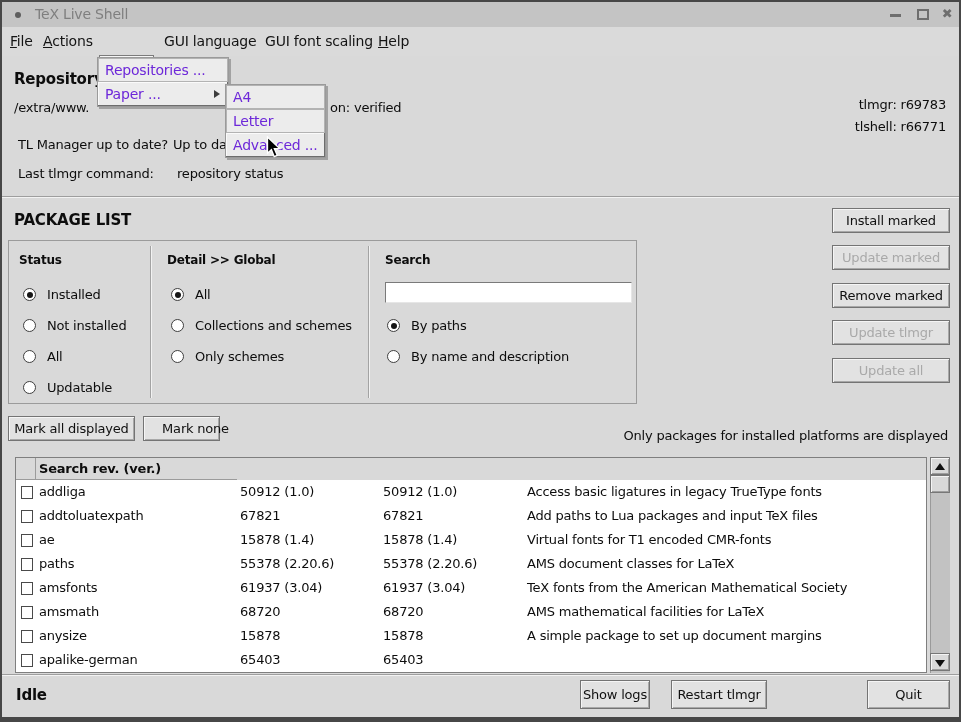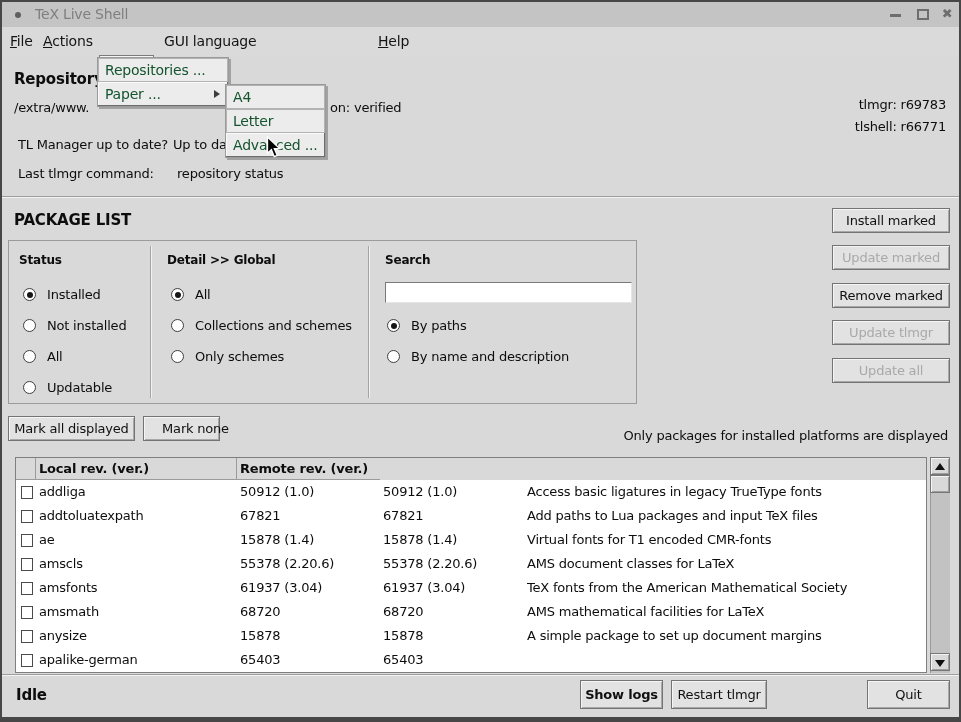--- a/index.html
+++ b/index.html
@@ -19,21 +19,21 @@
   .ctrl-min { position:absolute; left:888px; top:12px; width:11px; height:3px; background:#6e6e6e; }
   .ctrl-max { position:absolute; left:915px; top:7px; width:8px; height:7px; border:2px solid #6e6e6e; background:transparent; }
   .ctrl-close { position:absolute; left:938px; top:4px; width:14px; height:16px; color:#6e6e6e; font-size:13px; font-weight:bold; line-height:16px; text-align:center; }
   
   .menubar { position:absolute; left:2px; top:27px; right:2px; height:29px; background:#dadada; }
   .mb-item { position:absolute; top:0; height:29px; line-height:29px; font-size:14px; color:#141414; white-space:nowrap; }
   .mb-item.active { background:#ececec; border:1px solid #7b7b7b; box-shadow: inset 1px 1px 0 #f6f6f6; line-height:27px;margin-top:28px; }
   .ul { text-decoration:underline; }
   
   .tk-menu { position:absolute; background:#ececec; border:1px solid #9a9a9a; box-shadow:2px 2px 0 rgba(60,60,60,.35); z-index:5; }
-  .tk-menu-item { position:relative; height:24px; line-height:24px; font-size:14px; color:#14532d; padding-left:7px; white-space:nowrap;
+  .tk-menu-item { position:relative; height:24px; line-height:24px; font-size:14px; color:#6d28d9; padding-left:7px; white-space:nowrap;
     box-shadow: inset 0 0 0 1px #b3b3b3; background:#ececec; }
   .tk-menu-item.active { box-shadow: inset -1px -1px 0 #6d6d6d, inset 1px 1px 0 #fafafa, inset 0 0 0 1px #b3b3b3; }
   .cascade-arrow { position:absolute; right:8px; top:8px; width:0; height:0;
     border-left:6px solid #3c3c3c; border-top:4px solid transparent; border-bottom:4px solid transparent; }
   
   .t13 { font-size:13px; white-space:nowrap; }
   .bold15 { font-size:15px; font-weight:bold; white-space:nowrap; }
   .rt { text-align:right; }
   .groove { position:absolute; left:2px; right:2px; height:0; border-top:1px solid #9e9e9e; border-bottom:1px solid #f3f3f3; }
   
@@ -83,20 +83,21 @@
     <div class="ctrl-min"></div>
     <div class="ctrl-max"></div>
     <div class="ctrl-close">✖</div>
   </div>
 
   <div class="menubar" id="menubar">
       <div class="mb-item" style="left: 8px;"><span class="ul">F</span>ile</div>
       <div class="mb-item" style="left: 41px;"><span class="ul">A</span>ctions</div>
       <div class="mb-item active" style="left: 97px; width: 55px; text-align: center; box-sizing: border-box;"><span class="ul">O</span>ptions</div>
       <div class="mb-item" style="left: 162px;">GUI language</div>
+      <div class="mb-item" style="left: 263px;">GUI font scaling</div>
       <div class="mb-item" style="left: 376px;"><span class="ul">H</span>elp</div>
     </div>
 
   <div class="abs bold15" style="left:14px; top:70px;">Repository</div>
   <div class="abs t13 rt" style="right:15px; top:97px;">tlmgr: r69783</div>
   <div class="abs t13 rt" style="right:15px; top:119px;">tlshell: r66771</div>
   <div class="abs t13" style="left:14px; top:100px;">/extra/www.</div>
   <div class="abs t13" style="left:330px; top:100px;">on: verified</div>
   <div class="abs t13" style="left:18px; top:137px;">TL Manager up to date?</div>
   <div class="abs t13" style="left:173px; top:137px;">Up to date</div>
@@ -172,22 +173,21 @@
       </div>
   </div>
 
   <div class="btn" style="left:8px; top:416px; width:127px; height:25px;">Mark all displayed</div>
   <div class="btn" style="left:143px; top:416px; width:77px; height:25px;padding-left:28px;">Mark none</div>
   <div class="abs t13 rt" style="right:13px; top:428px;">Only packages for installed platforms are displayed</div>
 
   <div class="tbl">
     <div class="tbl-header" id="tbl-header">
         <div class="th"></div>
-        <div class="th">Local rev. (ver.)</div>
-        <div class="th">Remote rev. (ver.)</div>
+        <div class="th">Search rev. (ver.)</div>
       </div>
     <div id="tbl-body">
         <div class="trow">
           <div class="td cb-cell">
             <div class="cbx"></div>
           </div>
           <div class="td">addliga</div>
           <div class="td">50912 (1.0)</div>
           <div class="td">50912 (1.0)</div>
           <div class="td">Access basic ligatures in legacy TrueType fonts</div>
@@ -207,21 +207,21 @@
           </div>
           <div class="td">ae</div>
           <div class="td">15878 (1.4)</div>
           <div class="td">15878 (1.4)</div>
           <div class="td">Virtual fonts for T1 encoded CMR-fonts</div>
         </div>
         <div class="trow">
           <div class="td cb-cell">
             <div class="cbx"></div>
           </div>
-          <div class="td">amscls</div>
+          <div class="td">paths</div>
           <div class="td">55378 (2.20.6)</div>
           <div class="td">55378 (2.20.6)</div>
           <div class="td">AMS document classes for LaTeX</div>
         </div>
         <div class="trow">
           <div class="td cb-cell">
             <div class="cbx"></div>
           </div>
           <div class="td">amsfonts</div>
           <div class="td">61937 (3.04)</div>
@@ -264,21 +264,21 @@
     <div class="sb-btn" style="top:18px;"></div>
     <div class="sb-btn" style="top:196px;">
         <div class="tri-down"></div>
       </div>
   </div>
 
   <div class="groove" style="top:674px;"></div>
 
   <div class="abs bold15" style="left:16px; top:686px;">Idle</div>
   <div id="statusbar-buttons">
-      <div class="btn" style="left: 580px; width: 83px; top: 680px; height: 29px; font-weight: bold;">Show logs</div>
+      <div class="btn" style="left: 580px; width: 70px; top: 680px; height: 29px;">Show logs</div>
       <div class="btn" style="left: 671px; width: 96px; top: 680px; height: 29px;">Restart tlmgr</div>
       <div class="btn" style="left: 775px; width: 84px; top: 680px; height: 29px; margin-top: 44px;">Restart self</div>
       <div class="btn" style="left: 867px; width: 83px; top: 680px; height: 29px;">Quit</div>
     </div>
 
   <div class="tk-menu" id="options-menu" style="left:97px; top:57px; width:130px;">
       <div class="tk-menu-item">Repositories ...</div>
       <div class="tk-menu-item active">Paper ...<span class="cascade-arrow"></span></div>
     </div>
 

